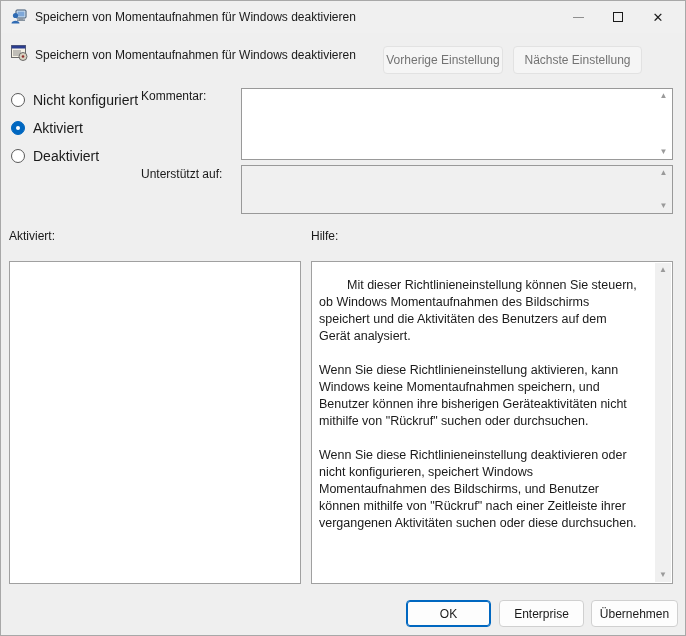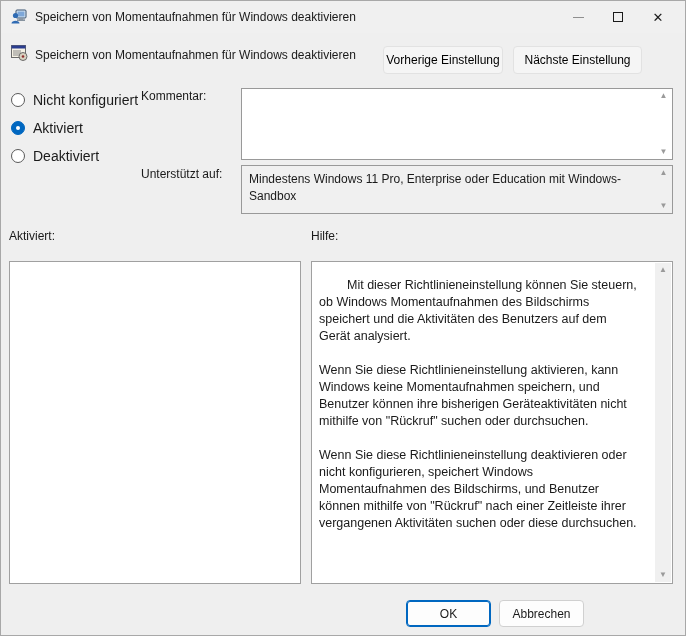--- a/index.html
+++ b/index.html
@@ -38,21 +38,21 @@
   .glyph-min { width: 11px; height: 1px; background: #8f8f8f; display: inline-block; }
   .glyph-max { width: 10px; height: 10px; border: 1px solid #1a1a1a; display: inline-block; }
   .glyph-close { font-size: 13px; color: #1a1a1a; line-height: 1; font-family: "DejaVu Sans", sans-serif; }
 
   
   .header-icon { position: absolute; left: 10px; top: 44px; width: 17px; height: 17px; }
   .header-title { position: absolute; left: 34px; top: 47px; font-size: 12px; color: #1a1a1a; }
   .nav-btn {
     position: absolute; top: 45px; height: 28px;
     background: #f5f5f5; border: 1px solid #e2e2e2; border-radius: 4px;
-    color: #000000; font-size: 12px; font-family: inherit;
+    color: #737373; font-size: 12px; font-family: inherit;
     text-align: center;
   }
   .nav-prev { left: 382px; width: 120px; }
   .nav-next { left: 512px; width: 129px; }
 
   
   .radio-row { position: absolute; left: 10px; display: flex; align-items: center; cursor: default; }
   .radio-row .rb {
     width: 14px; height: 14px; border-radius: 50%;
     background: #ffffff; border: 1px solid #5a5a5a;
@@ -194,21 +194,20 @@
   <div class="comment-box">
     <textarea class="comment-input" style=""></textarea>
     <div class="mini-scroll">
       <span class="arrow">▲</span>
       <span class="arrow">▼</span>
     </div>
   </div>
 
   <span class="field-label lbl-supported">Unterstützt auf:</span>
   <div class="supported-box">
-    <div class="supported-text">Mindestens Windows 11 Pro, Enterprise oder Education mit Windows-Sandbox</div>
     <div class="mini-scroll">
       <span class="arrow">▲</span>
       <span class="arrow">▼</span>
     </div>
   </div>
 
   <span class="section-label lbl-options">Aktiviert:</span>
   <span class="section-label lbl-help">Hilfe:</span>
 
   <div class="options-panel"></div>
@@ -219,15 +218,16 @@
       <p>Wenn Sie diese Richtlinieneinstellung aktivieren, kann Windows keine Momentaufnahmen speichern, und Benutzer können ihre bisherigen Geräteaktivitäten nicht mithilfe von "Rückruf" suchen oder durchsuchen.</p>
       <p>Wenn Sie diese Richtlinieneinstellung deaktivieren oder nicht konfigurieren, speichert Windows Momentaufnahmen des Bildschirms, und Benutzer können mithilfe von "Rückruf" nach einer Zeitleiste ihrer vergangenen Aktivitäten suchen oder diese durchsuchen.</p>
     </div>
     <div class="vscrollbar">
       <span class="arrow">▲</span>
       <span class="arrow">▼</span>
     </div>
   </div>
 
   <button class="footer-btn btn-ok">OK</button>
-  <button class="footer-btn btn-cancel">Abbrechen</button>
+  <button class="footer-btn btn-cancel">Enterprise</button>
+  <button class="footer-btn btn-apply">Übernehmen</button>
 
 </div>
 
 </body></html>

